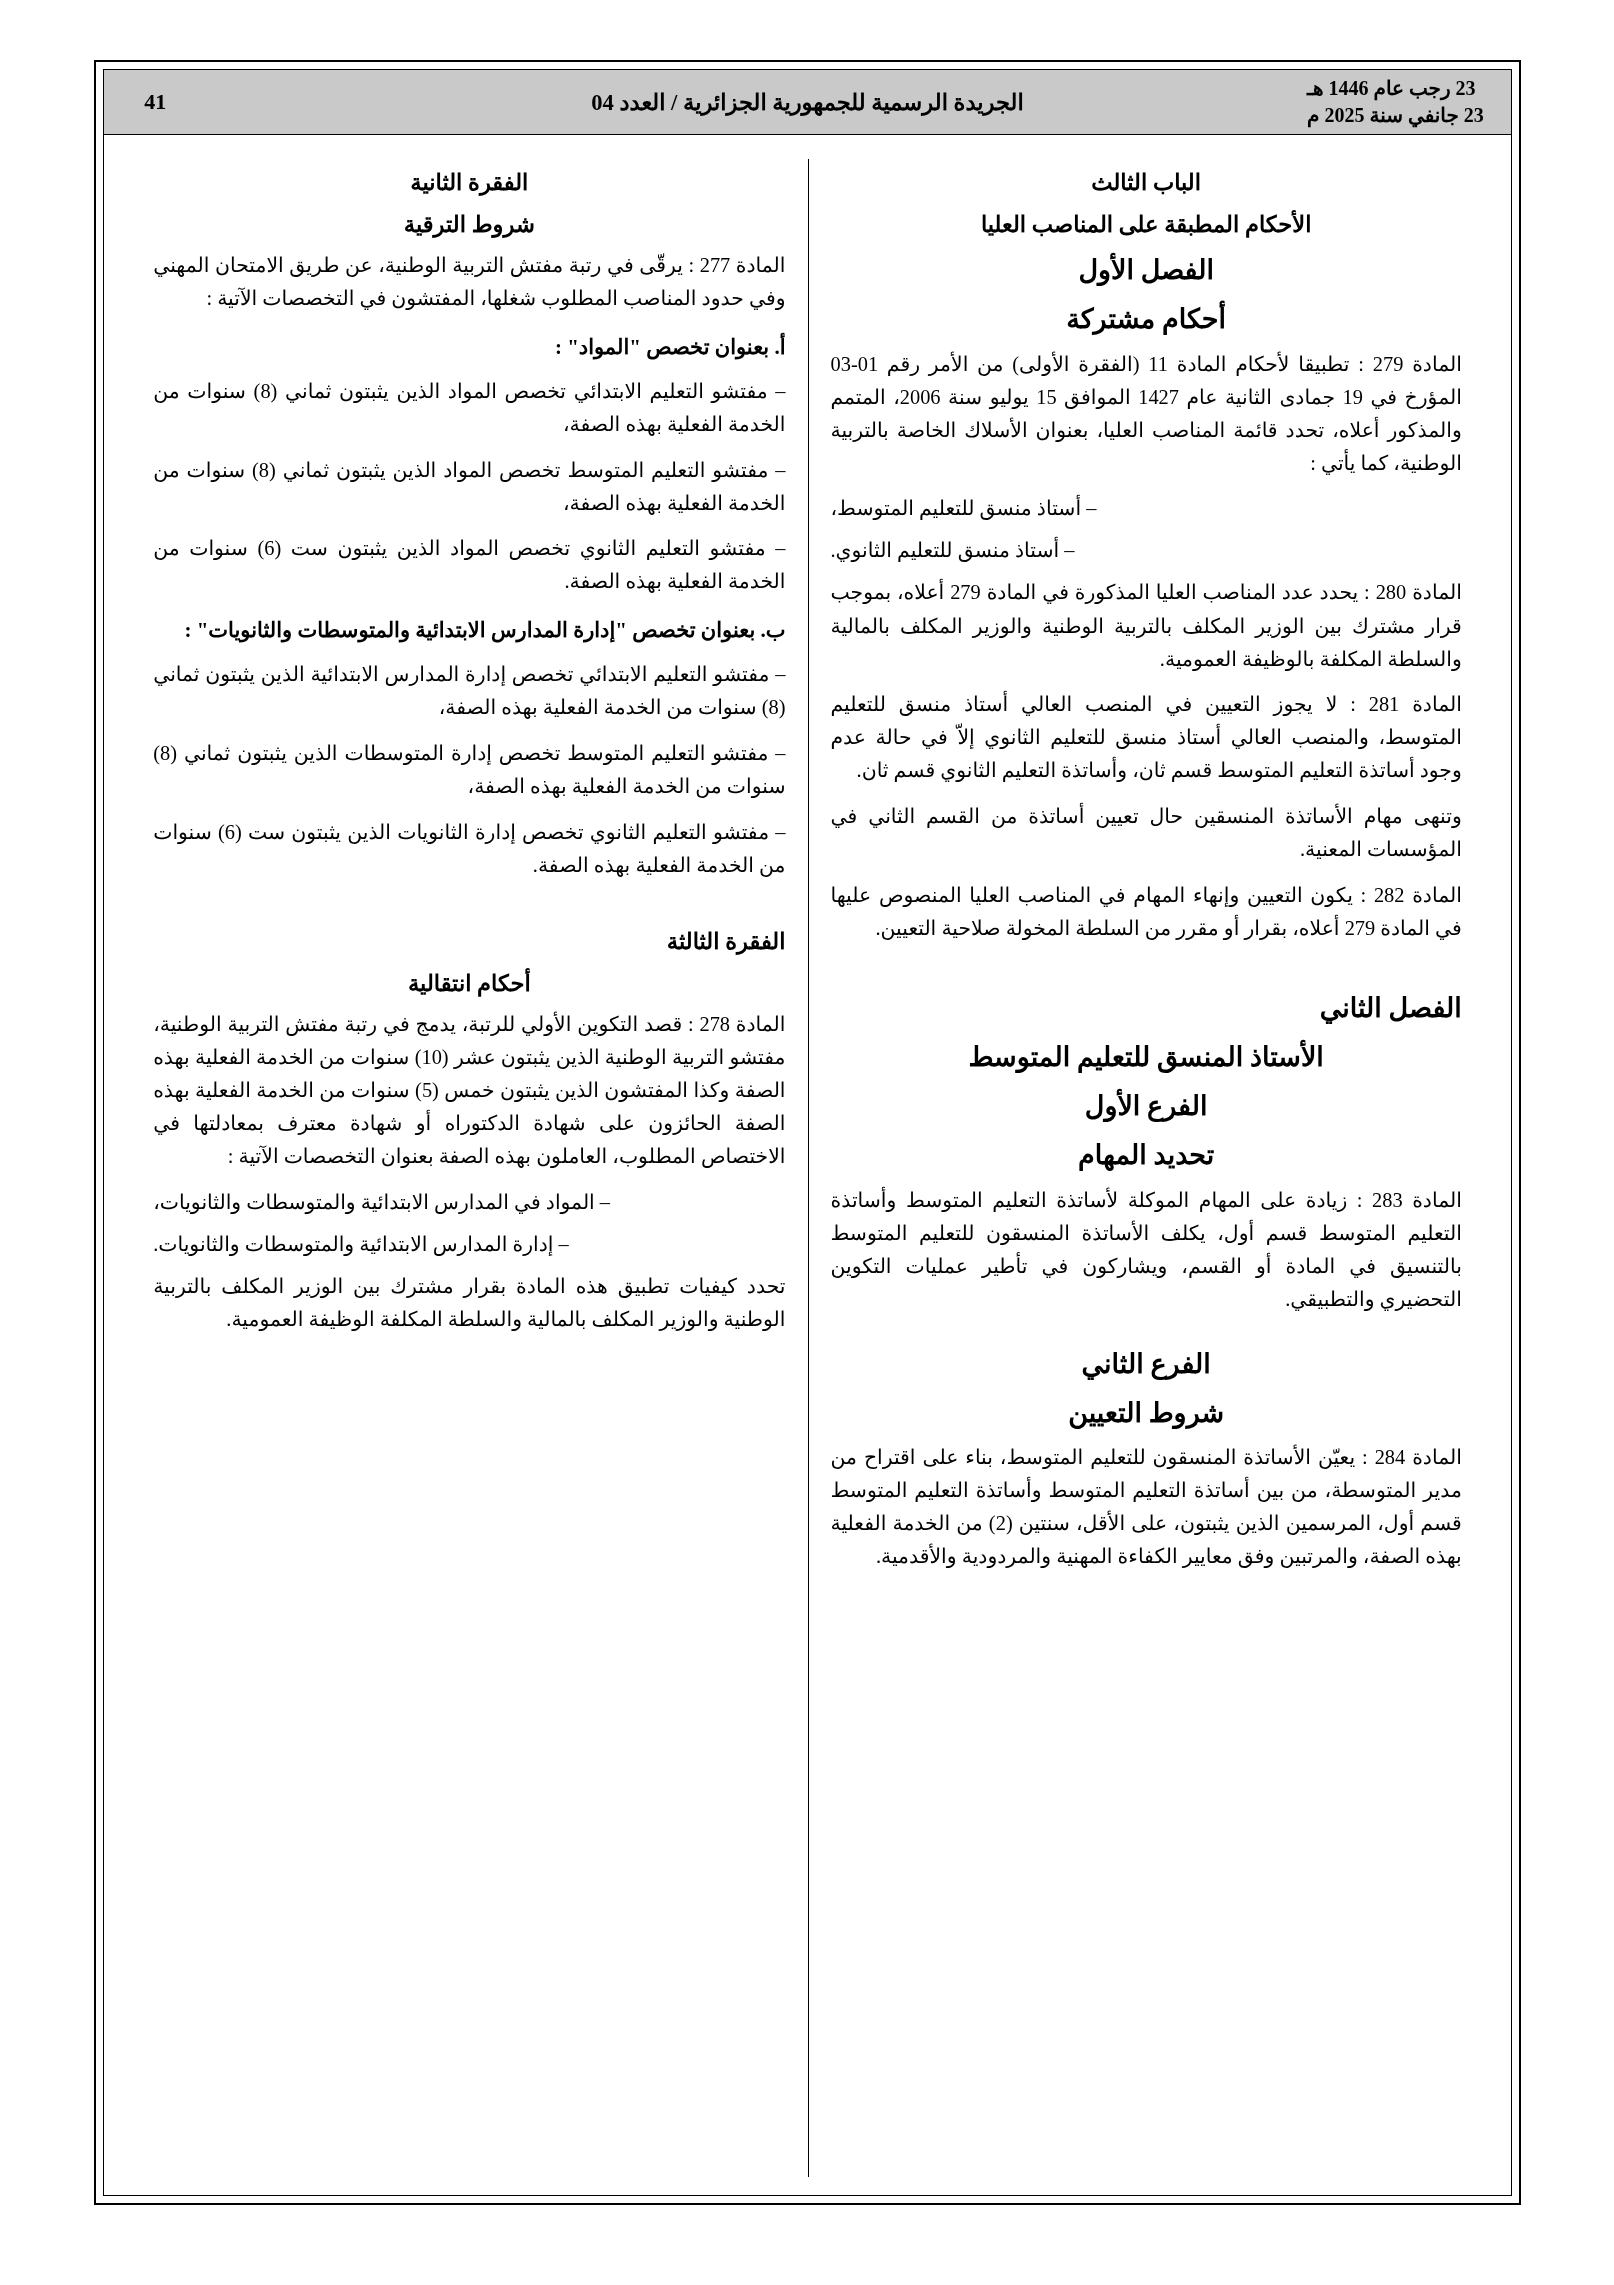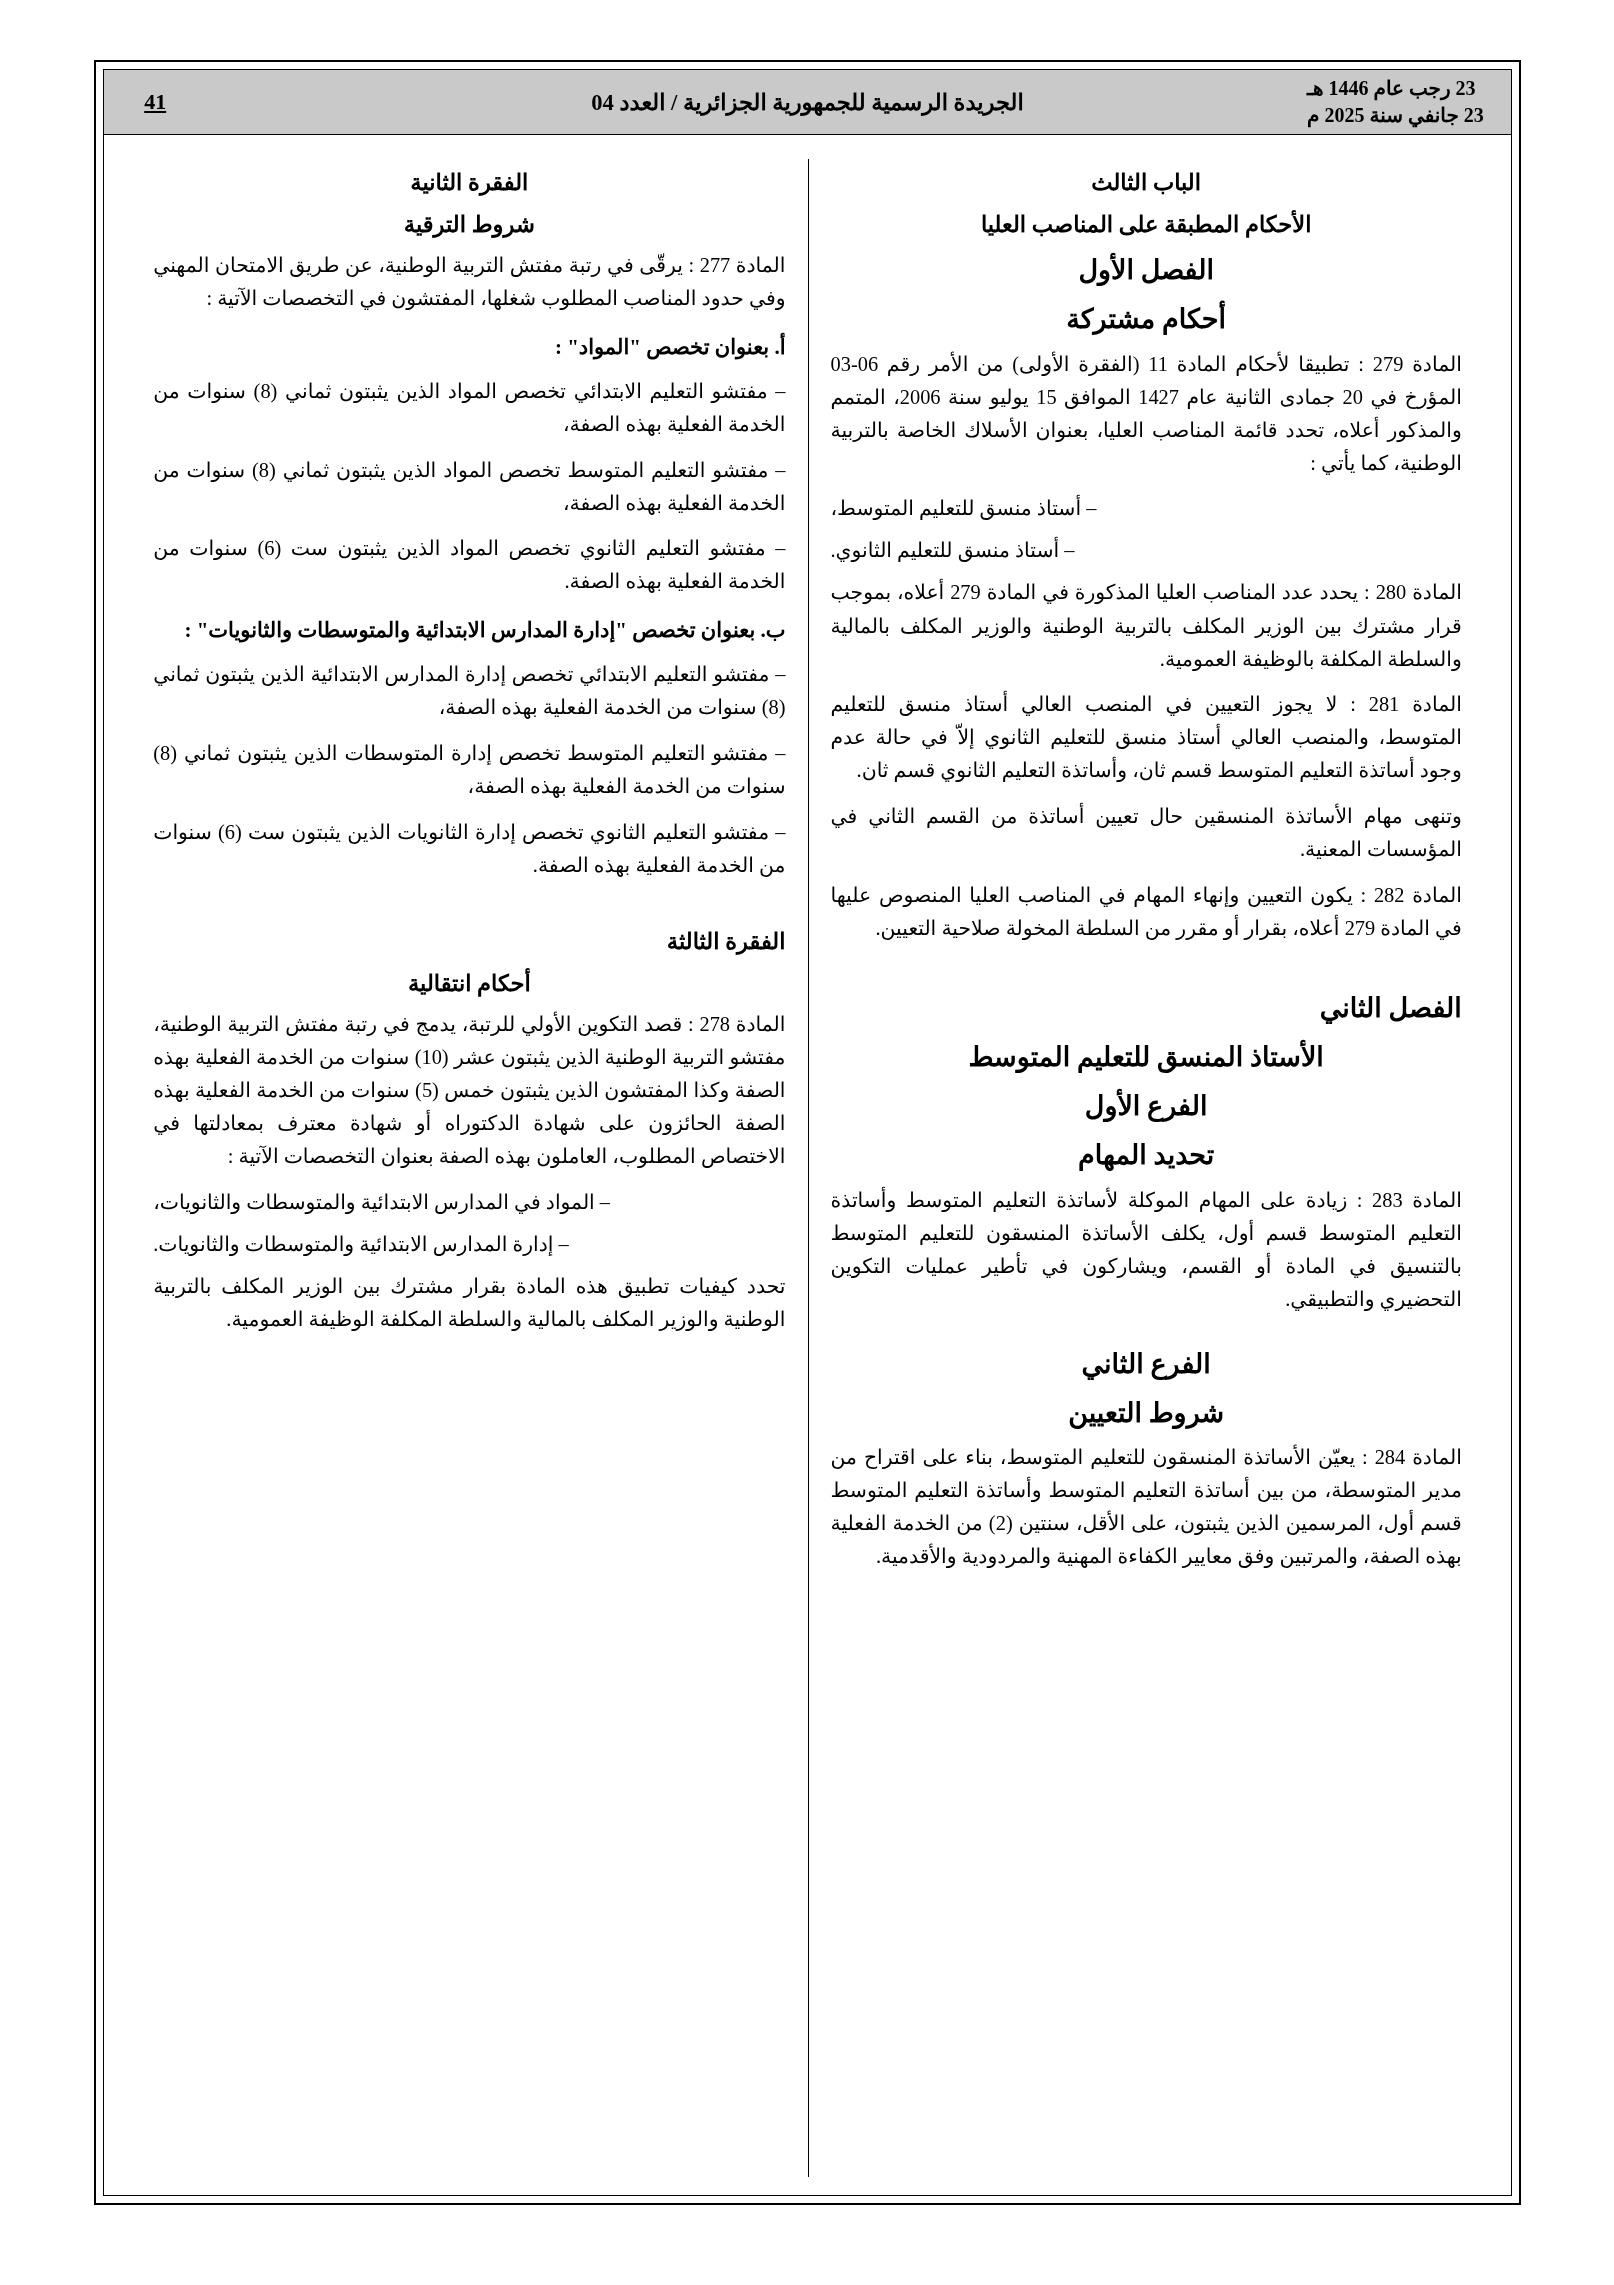--- a/index.html
+++ b/index.html
@@ -54,21 +54,20 @@
     direction: rtl;
   }
   .header-page-num {
     position: absolute;
     left: 40px;
     top: 50%;
     transform: translateY(-50%);
     font-weight: bold;
     font-size: 22px;
     font-family: "Liberation Serif", serif;
-    text-decoration: underline;
   }
   .header-center {
     position: absolute;
     right: 0;
     left: 0;
     top: 50%;
     transform: translateY(-50%);
     text-align: center;
     font-weight: bold;
     font-size: 22.6px;
@@ -167,21 +166,21 @@
       </div>
 
       <div class="body-area">
 
         <div class="col right-col">
           <div class="h-center h1">الباب الثالث</div>
           <div class="h-center h1">الأحكام المطبقة على المناصب العليا</div>
           <div class="h-center h2">الفصل الأول</div>
           <div class="h-center h2">أحكام مشتركة</div>
 
-          <p class="para just-both">المادة 279 : تطبيقا لأحكام المادة 11 (الفقرة الأولى) من الأمر رقم 06-03 المؤرخ في 20 جمادى الثانية عام 1427 الموافق 15 يوليو سنة 2006، المتمم والمذكور أعلاه، تحدد قائمة المناصب العليا، بعنوان الأسلاك الخاصة بالتربية الوطنية، كما يأتي :</p>
+          <p class="para just-both">المادة 279 : تطبيقا لأحكام المادة 11 (الفقرة الأولى) من الأمر رقم 01-03 المؤرخ في 19 جمادى الثانية عام 1427 الموافق 15 يوليو سنة 2006، المتمم والمذكور أعلاه، تحدد قائمة المناصب العليا، بعنوان الأسلاك الخاصة بالتربية الوطنية، كما يأتي :</p>
           <p class="indent-item">– أستاذ منسق للتعليم المتوسط،</p>
           <p class="indent-item">– أستاذ منسق للتعليم الثانوي.</p>
 
           <p class="para just-both">المادة 280 : يحدد عدد المناصب العليا المذكورة في المادة 279 أعلاه، بموجب قرار مشترك بين الوزير المكلف بالتربية الوطنية والوزير المكلف بالمالية والسلطة المكلفة بالوظيفة العمومية.</p>
           <p class="para just-both">المادة 281 : لا يجوز التعيين في المنصب العالي أستاذ منسق للتعليم المتوسط، والمنصب العالي أستاذ منسق للتعليم الثانوي إلاّ في حالة عدم وجود أساتذة التعليم المتوسط قسم ثان، وأساتذة التعليم الثانوي قسم ثان.</p>
           <p class="para just-both">وتنهى مهام الأساتذة المنسقين حال تعيين أساتذة من القسم الثاني في المؤسسات المعنية.</p>
           <p class="para just-both">المادة 282 : يكون التعيين وإنهاء المهام في المناصب العليا المنصوص عليها في المادة 279 أعلاه، بقرار أو مقرر من السلطة المخولة صلاحية التعيين.</p>
 
           <div class="h-center h2 gap-top-lg">الفصل الثاني</div>
           <div class="h-center h2">الأستاذ المنسق للتعليم المتوسط</div>

